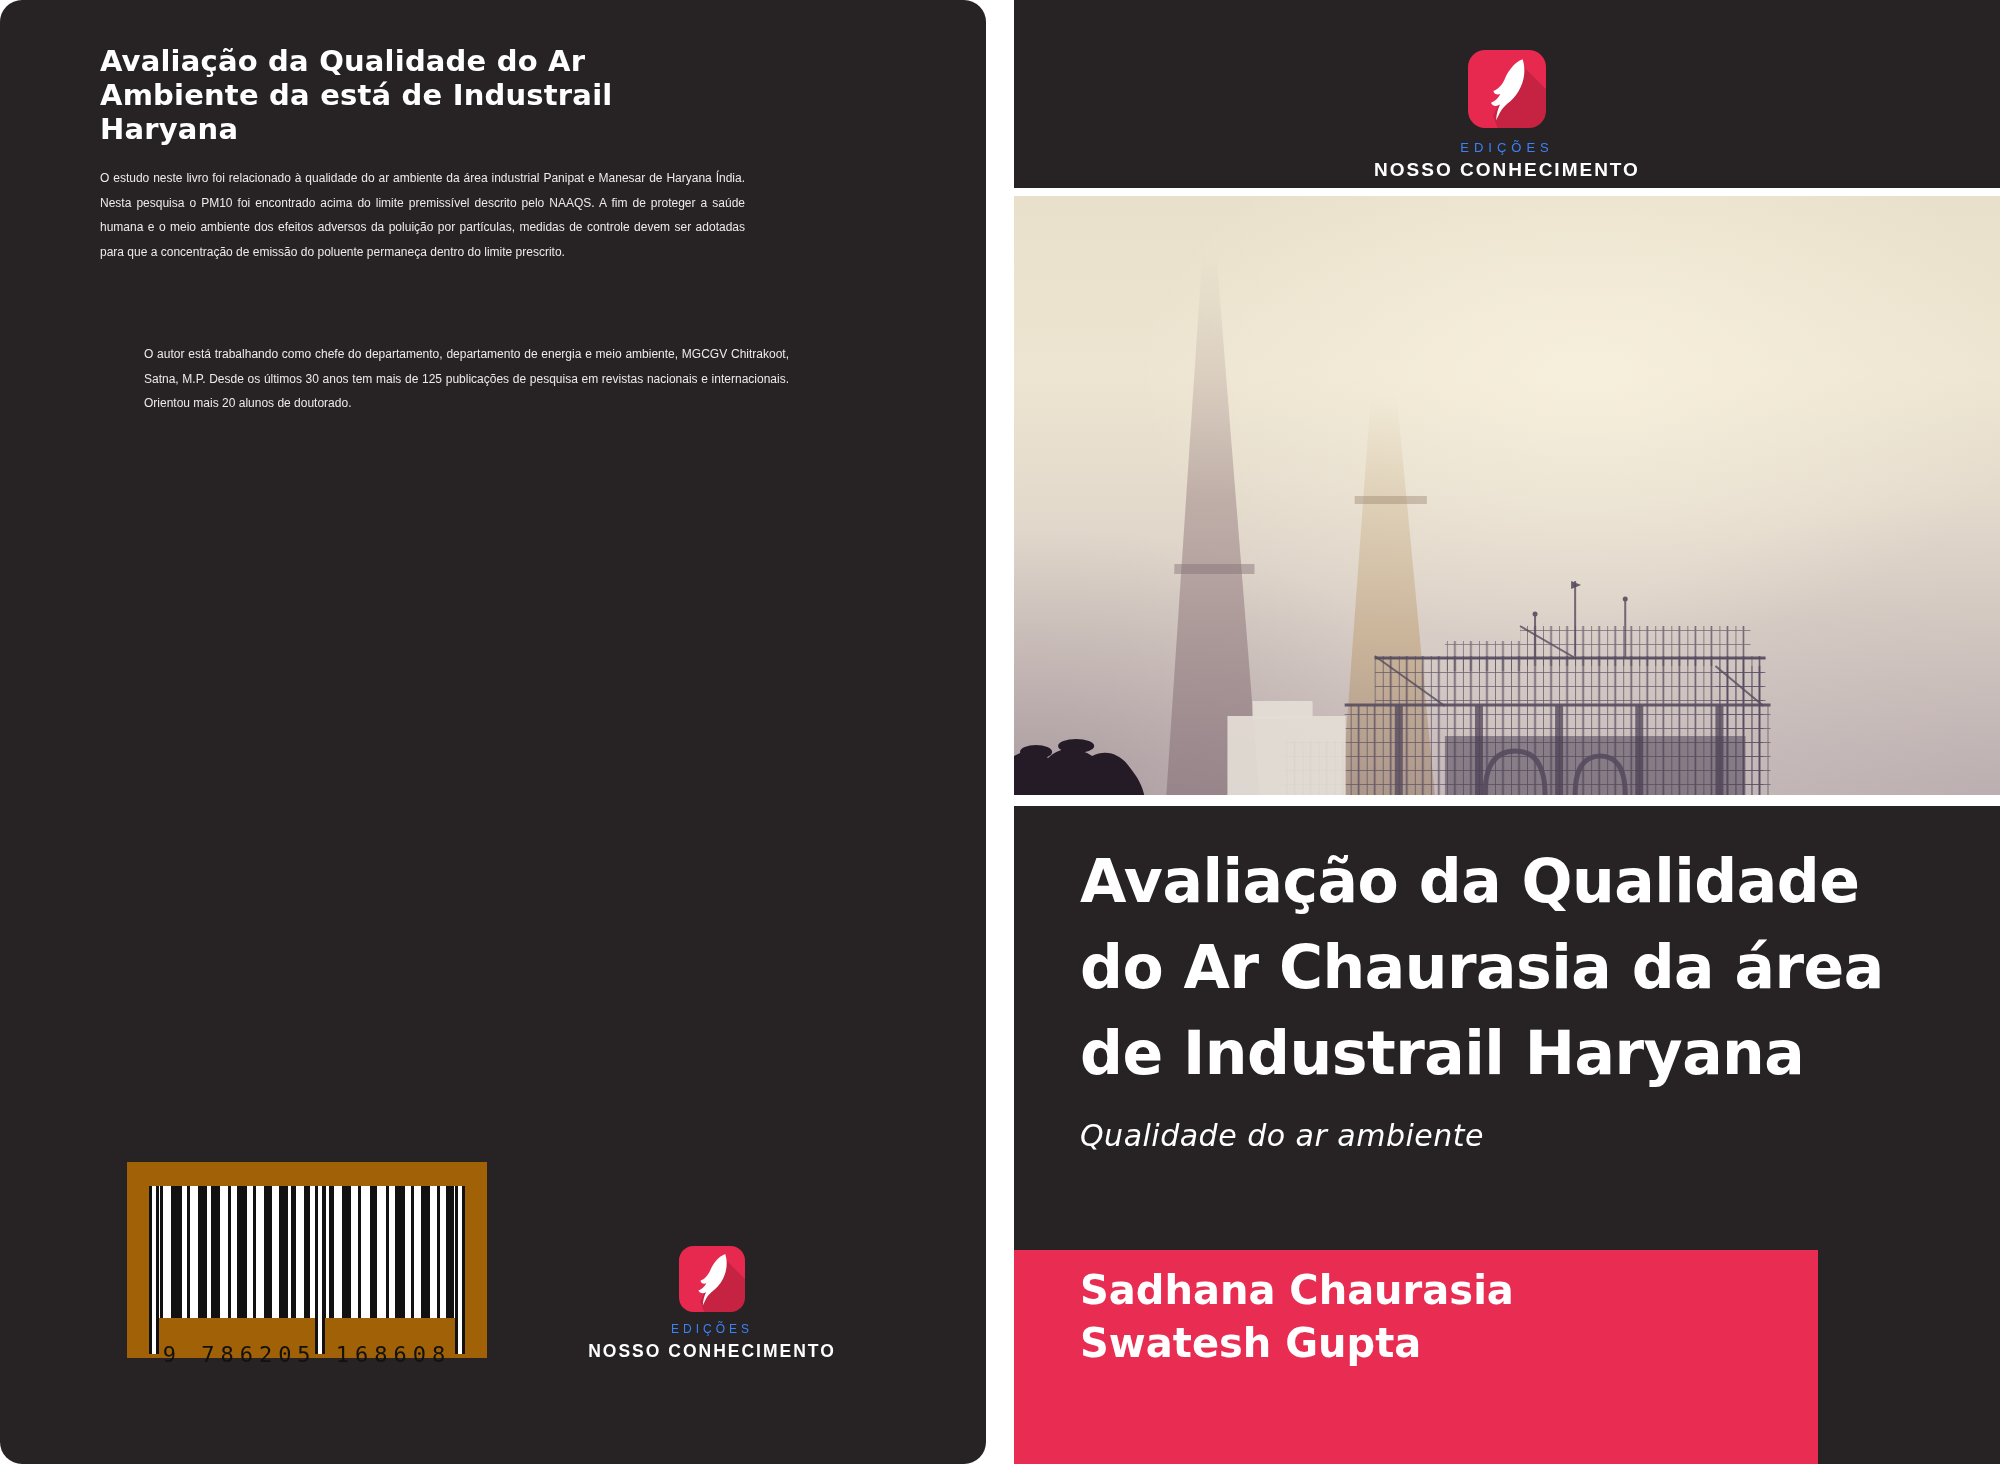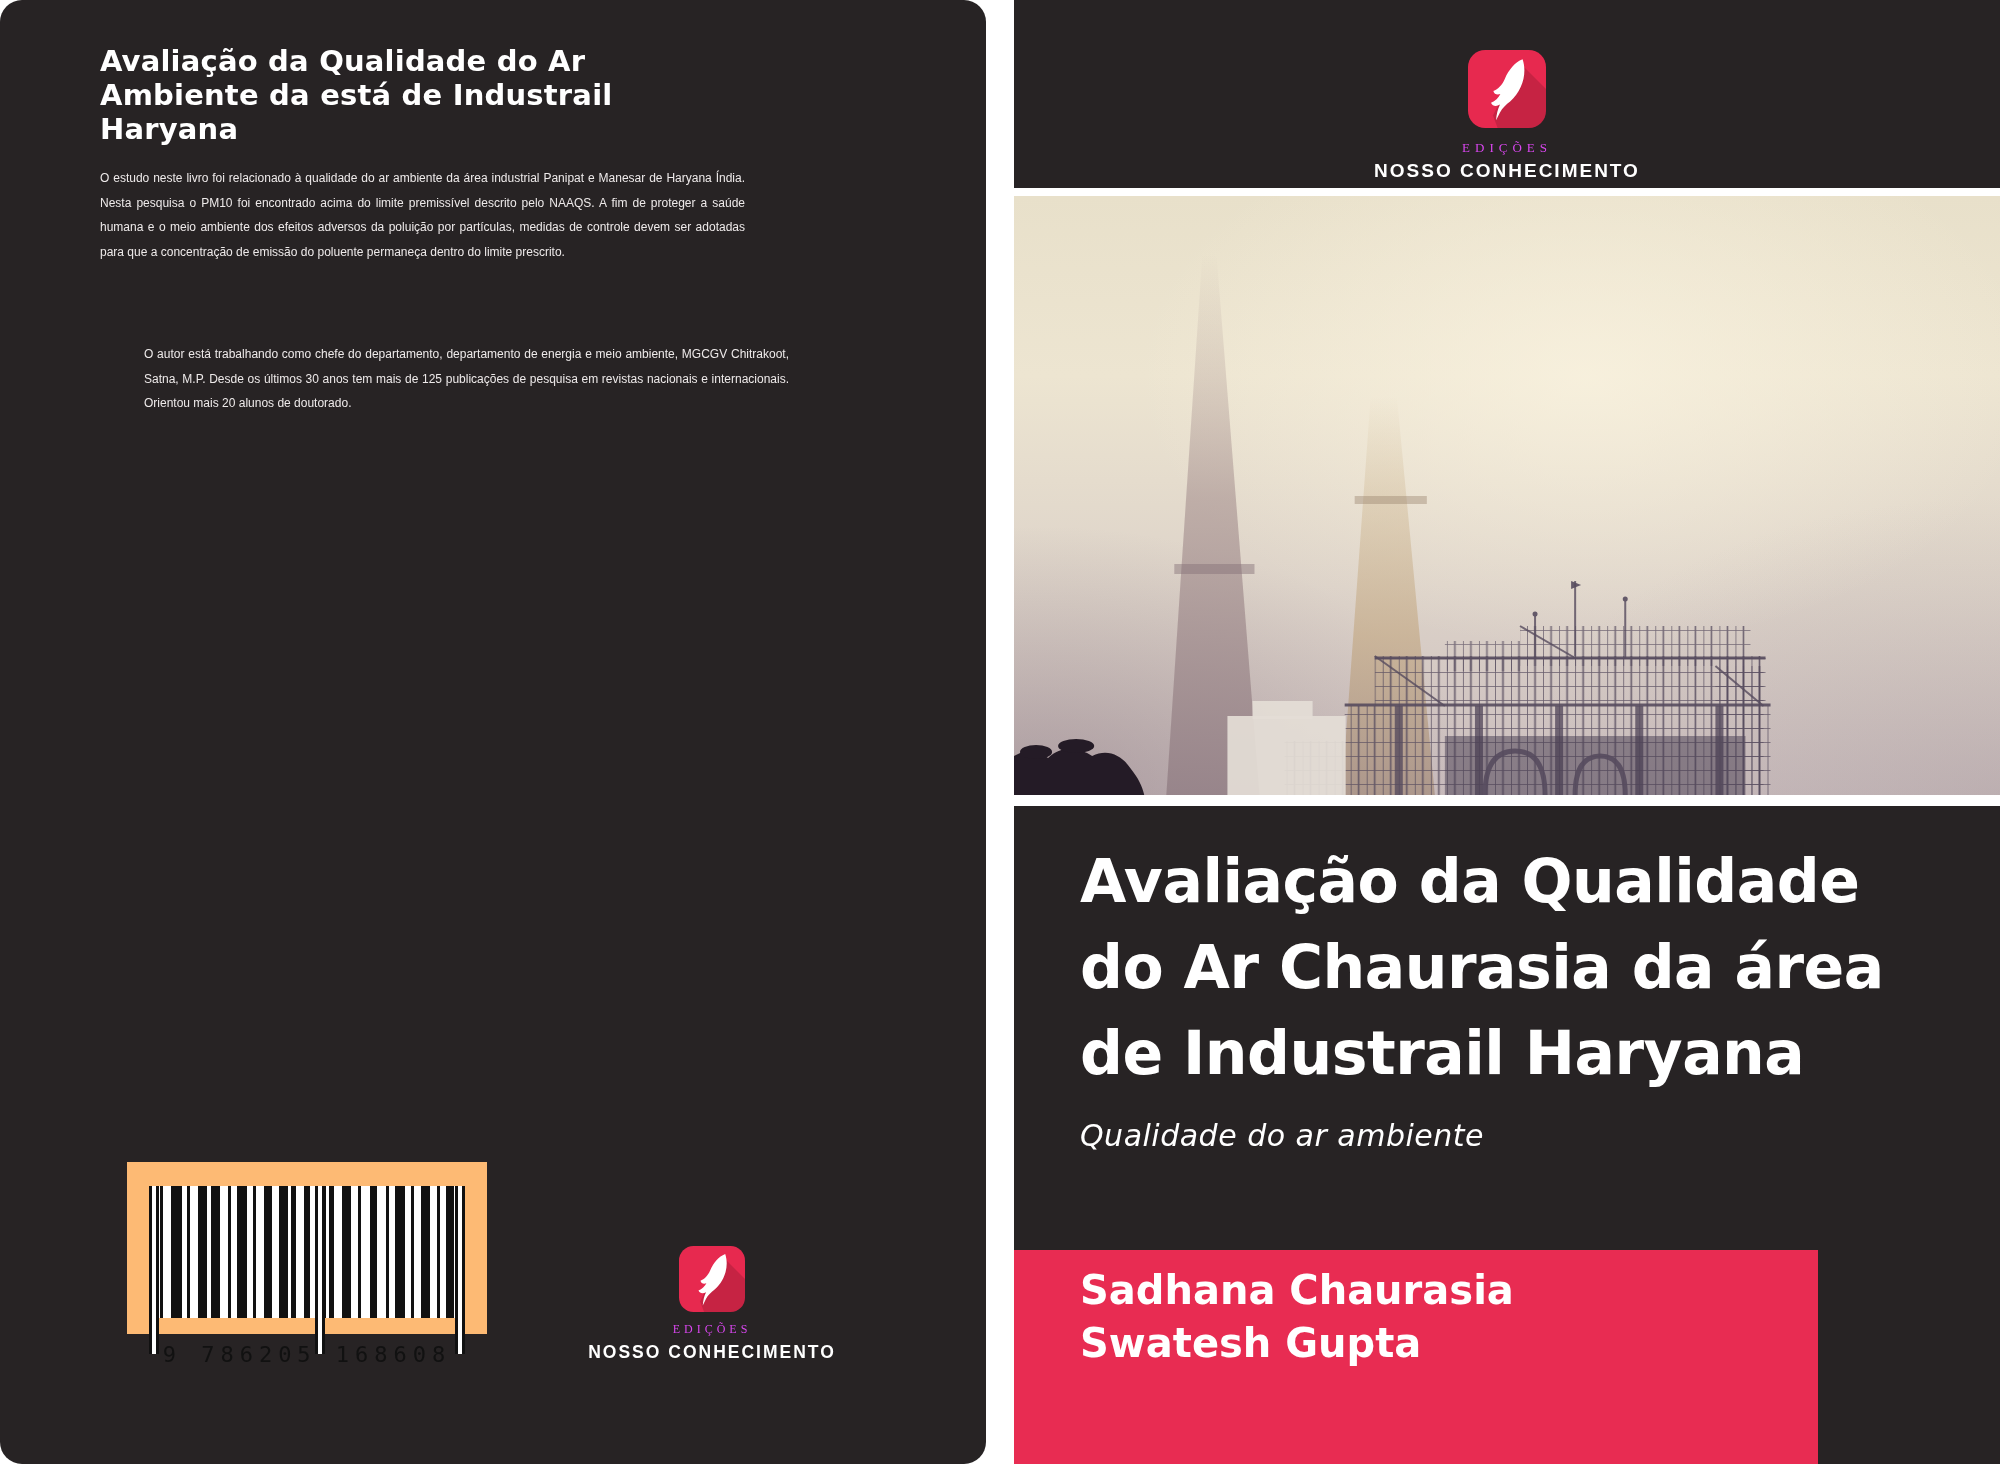--- a/index.html
+++ b/index.html
@@ -12,21 +12,21 @@
 
   
   .bc-title{position:absolute;left:100px;top:44px;color:#ffffff;font-weight:bold;
             font-size:29px;line-height:34px;letter-spacing:.2px;}
   .bc-text{position:absolute;left:100px;width:645px;margin:0;color:#eeeaea;
            font-family:"Liberation Sans",sans-serif;font-size:12px;line-height:24.6px;
            text-align:justify;}
   .p1{top:166px;}
   .p2{top:342px;margin-left:44px;}
 
-  .barcode{position:absolute;left:127px;top:1162px;width:360px;height:172px;background:#fdba74;}
+  .barcode{position:absolute;left:127px;top:1162px;width:360px;height:196px;background:#a16207;}
   .bars{position:absolute;left:22px;top:24px;right:22px;height:132px;
     background:linear-gradient(90deg,
     #111 0 1.6%,#fff 1.6% 3.4%,#111 3.4% 4.4%,#fff 4.4% 7%,#111 7% 10.4%,#fff 10.4% 12%,
     #111 12% 13%,#fff 13% 15.6%,#111 15.6% 18.4%,#fff 18.4% 19.6%,#111 19.6% 22.4%,#fff 22.4% 25%,
     #111 25% 26%,#fff 26% 28%,#111 28% 31%,#fff 31% 33%,#111 33% 34%,#fff 34% 36.4%,
     #111 36.4% 39%,#fff 39% 41%,#111 41% 44%,#fff 44% 45%,#111 45% 46.4%,#fff 46.4% 49%,
     #111 49% 51%,#fff 51% 53%,#111 53% 56%,#fff 56% 57%,#111 57% 58.4%,#fff 58.4% 61%,
     #111 61% 64%,#fff 64% 66%,#111 66% 67%,#fff 67% 70%,#111 70% 72%,#fff 72% 75%,
     #111 75% 76%,#fff 76% 78%,#111 78% 81%,#fff 81% 83%,#111 83% 84%,#fff 84% 86%,
     #111 86% 89%,#fff 89% 91%,#111 91% 92%,#fff 92% 94%,#111 94% 96.4%,#fff 96.4% 100%);}
@@ -36,22 +36,22 @@
   .g2{left:188px;}
   .g3{right:22px;}
   .bc-num{position:absolute;left:0;right:0;top:180px;text-align:center;color:#111;
           font-family:"DejaVu Sans Mono",monospace;font-size:22px;letter-spacing:6px;}
 
   
   .logo{position:absolute;text-align:center;}
   .tile{display:block;margin:0 auto;}
   .logo-back{left:562px;top:1246px;width:300px;}
   .logo-back .tile{width:66px;height:66px;}
-  .lg-small{margin-top:10px;font-size:12px;letter-spacing:4px;color:#d946ef;
-            font-family:Liberation Serif, serif;}
+  .lg-small{margin-top:10px;font-size:12px;letter-spacing:4px;color:#3b82f6;
+            font-family:Liberation Sans, sans-serif;}
   .lg-name{margin-top:5px;font-size:17.5px;font-weight:bold;letter-spacing:2px;color:#ffffff;
            font-family:"Liberation Sans",sans-serif;}
   .logo-front{left:0;top:50px;width:100%;}
   .logo-front .tile{width:78px;height:78px;}
   .logo-front .lg-small{font-size:13px;margin-top:12px;letter-spacing:5px;}
   .logo-front .lg-name{font-size:19px;margin-top:4px;letter-spacing:2px;}
 
   
   .photo-frame{position:absolute;left:0;top:188px;width:986px;height:618px;background:#ffffff;}
   .photo{position:absolute;left:0;top:8px;width:986px;height:599px;display:block;}

